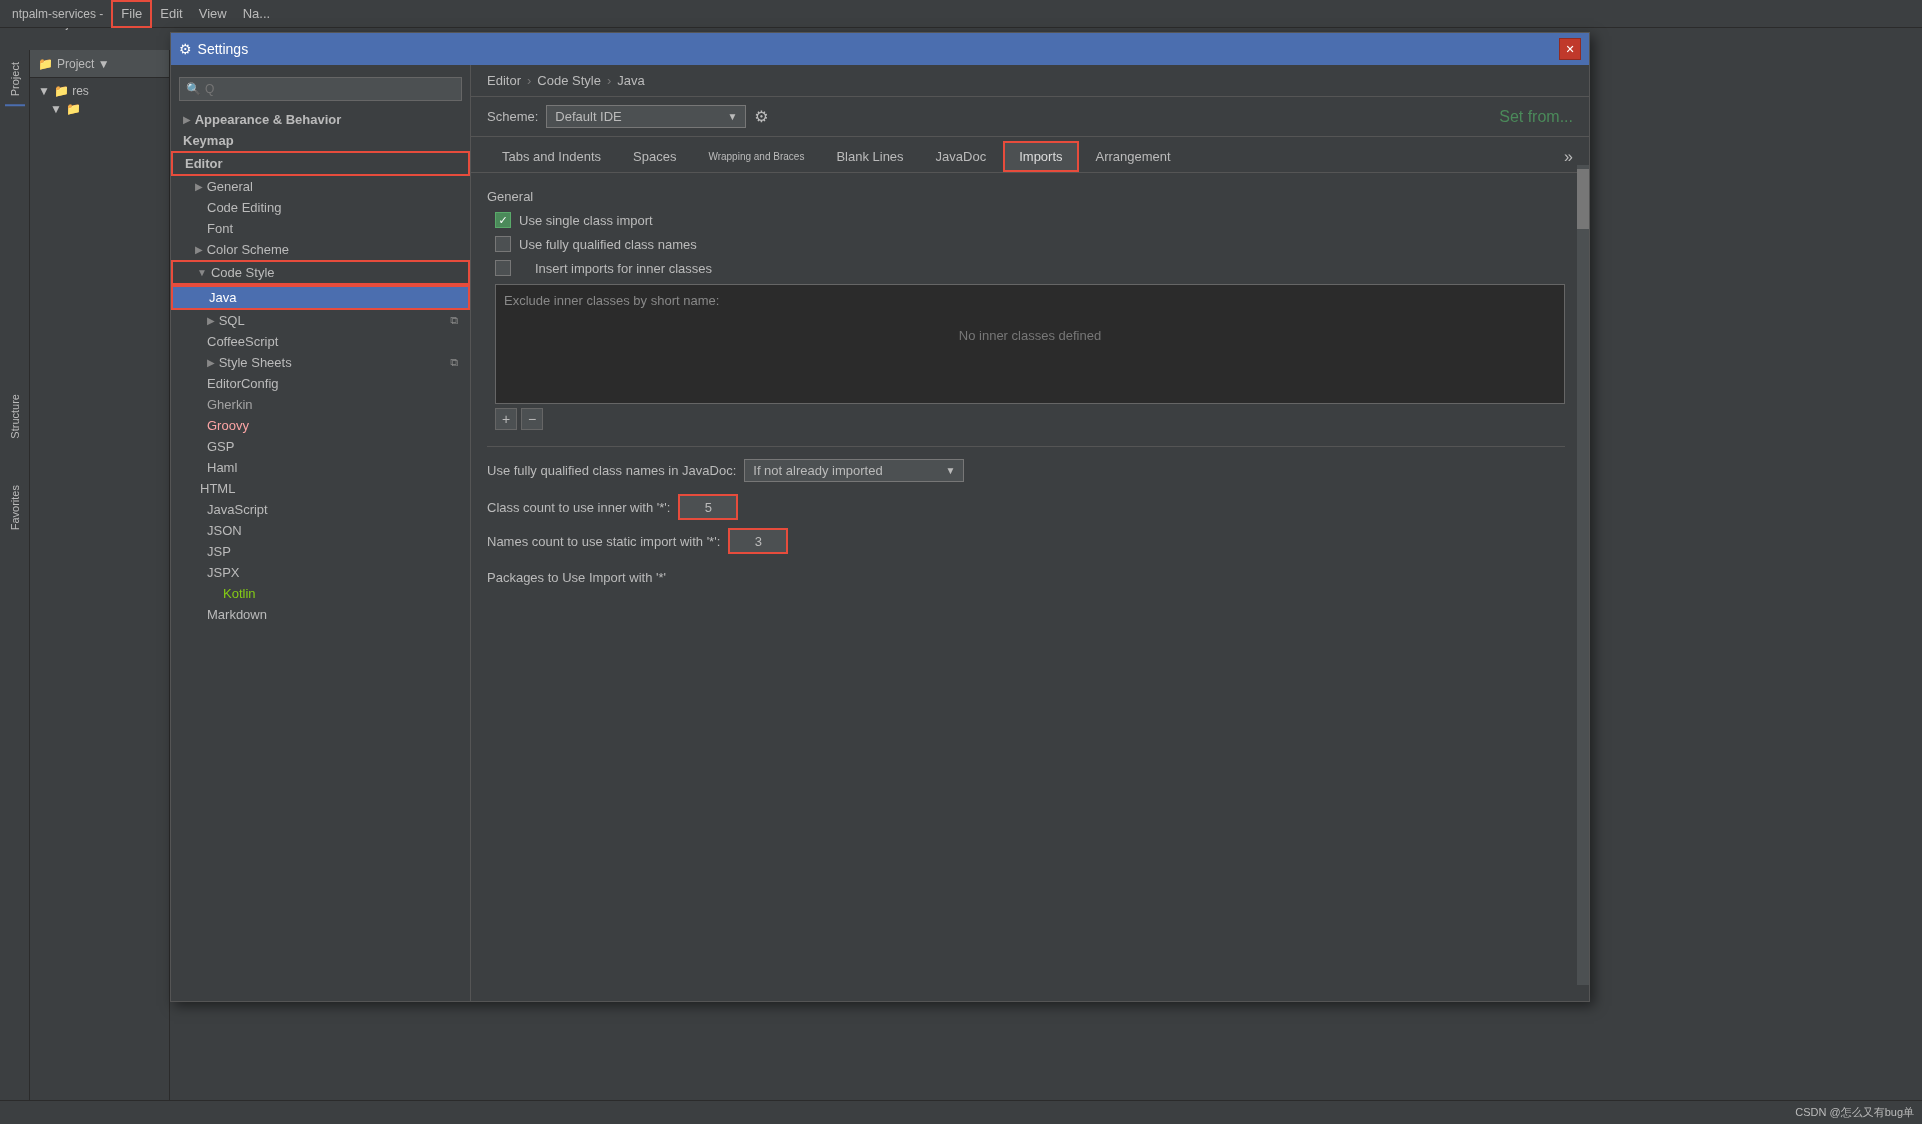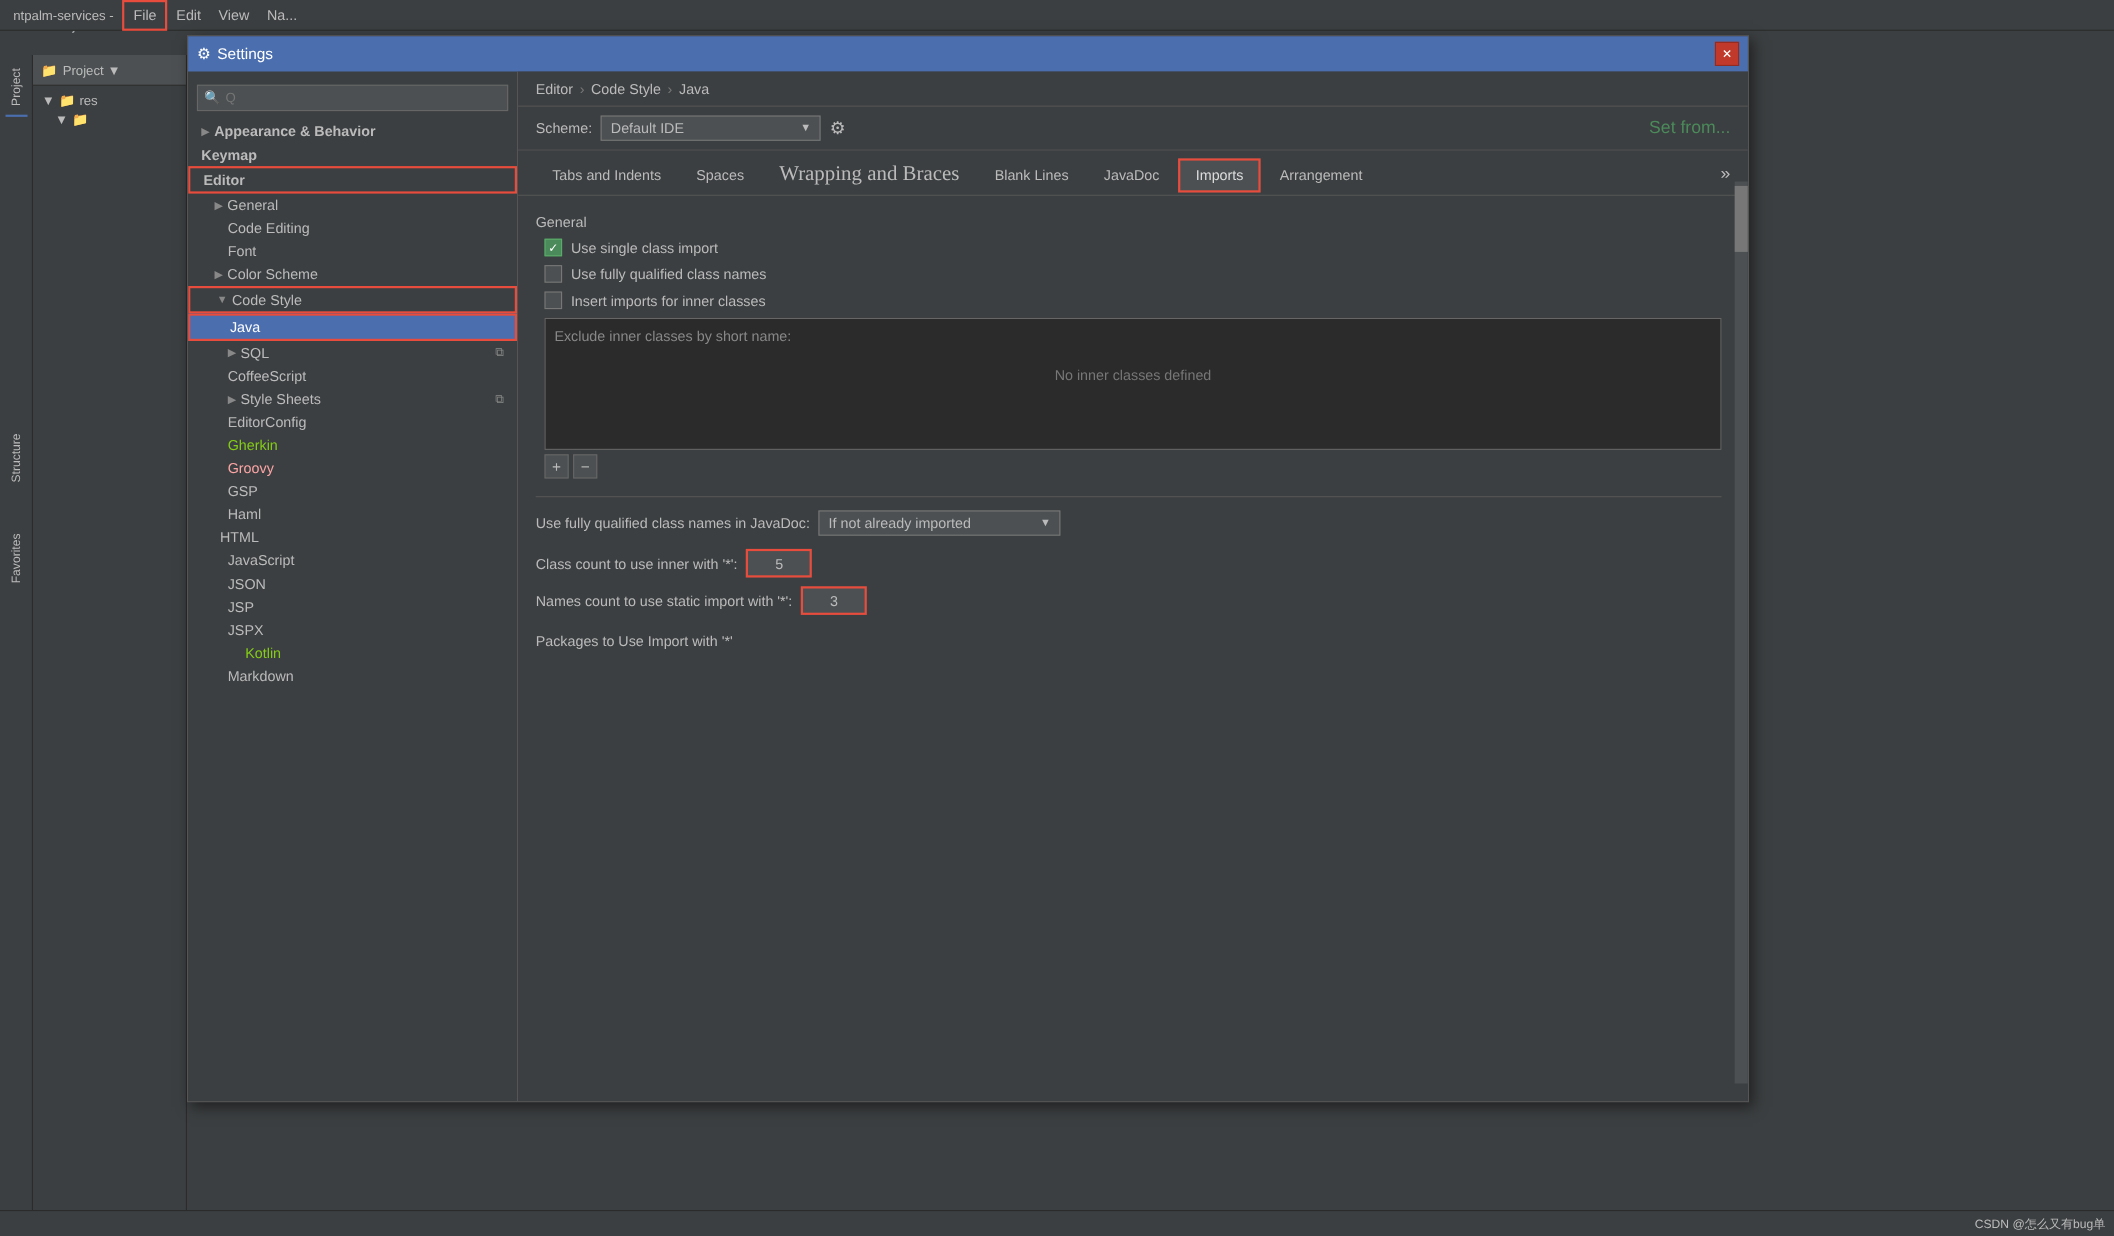--- a/index.html
+++ b/index.html
@@ -143,21 +143,21 @@
             <span style="margin-right:4px; font-size:10px; color:#888;">▶</span>
             <span>Style Sheets</span>
           </span>
           <span style="color:#888; font-size:11px;">⧉</span>
         </div>
 
         <div style="padding:3px 12px 3px 36px; cursor:pointer; color:#bbbbbb; font-size:13px;">
           <span>EditorConfig</span>
         </div>
 
-        <div style="padding:3px 12px 3px 36px; cursor:pointer; color:#84cc16; font-size:13px;">
+        <div style="padding:3px 12px 3px 36px; cursor:pointer; color:#a3a3a3; font-size:13px;">
           <span>Gherkin</span>
         </div>
 
         <div style="padding:3px 12px 3px 36px; cursor:pointer; color:#fca5a5; font-size:13px;">
           <span>Groovy</span>
         </div>
 
         <div style="padding:3px 12px 3px 36px; cursor:pointer; color:#bbbbbb; font-size:13px;">
           <span>GSP</span>
         </div>
@@ -216,21 +216,21 @@
           <span style="margin-left:auto; color:#4b8a5a; font-size:16px; cursor:pointer;">Set from...</span>
         </div>
 
         <div style="display:flex; align-items:center; padding:4px 16px 0; border-bottom:1px solid #555; background:#3c3f41;">
           <div style="padding:6px 14px; font-size:13px; color:#bbbbbb; cursor:pointer; border:1px solid transparent; margin-right:2px;">
             <span>Tabs and Indents</span>
           </div>
           <div style="padding:6px 14px; font-size:13px; color:#bbbbbb; cursor:pointer; border:1px solid transparent; margin-right:2px;">
             <span>Spaces</span>
           </div>
-          <div style="padding:6px 14px; font-size:19px; color:#bbbbbb; cursor:pointer; border:1px solid transparent; margin-right:2px;font-family:Liberation Serif, serif;">
+          <div style="padding:6px 14px; font-size:10px; color:#bbbbbb; cursor:pointer; border:1px solid transparent; margin-right:2px;">
             <span>Wrapping and Braces</span>
           </div>
           <div style="padding:6px 14px; font-size:13px; color:#bbbbbb; cursor:pointer; border:1px solid transparent; margin-right:2px;">
             <span>Blank Lines</span>
           </div>
           <div style="padding:6px 14px; font-size:13px; color:#bbbbbb; cursor:pointer; border:1px solid transparent; margin-right:2px;">
             <span>JavaDoc</span>
           </div>
           <div style="padding:6px 14px; font-size:13px; color:#dddddd; cursor:pointer; border:2px solid #e74c3c; margin-right:2px; background:#4c5052;">
             <span>Imports</span>
@@ -250,21 +250,21 @@
               <span style="color:white; font-size:11px;">✓</span>
             </div>
             <span style="color:#bbbbbb; font-size:13px;">Use single class import</span>
           </div>
 
           <div style="display:flex; align-items:center; margin-bottom:8px; padding-left:8px;">
             <div style="width:16px; height:16px; background:#4c5052; border:1px solid #777; margin-right:8px;"></div>
             <span style="color:#bbbbbb; font-size:13px;">Use fully qualified class names</span>
           </div>
 
-          <div style="display:flex; align-items:center; margin-bottom:8px; padding-left:8px;">
+          <div style="display:flex; align-items:center; margin-bottom:8px; padding-left:8px;gap:16px;">
             <div style="width:16px; height:16px; background:#4c5052; border:1px solid #777; margin-right:8px;"></div>
             <span style="color:#bbbbbb; font-size:13px;">Insert imports for inner classes</span>
           </div>
 
           <div style="border:1px solid #666; background:#2b2b2b; margin:8px 0 0 8px; padding:8px; min-height:120px;">
             <div style="color:#888; font-size:13px; margin-bottom:8px;">Exclude inner classes by short name:</div>
             <div style="color:#777; font-size:13px; text-align:center; margin-top:20px;">No inner classes defined</div>
           </div>
 
           <div style="display:flex; align-items:center; padding:4px 0 4px 8px;">

